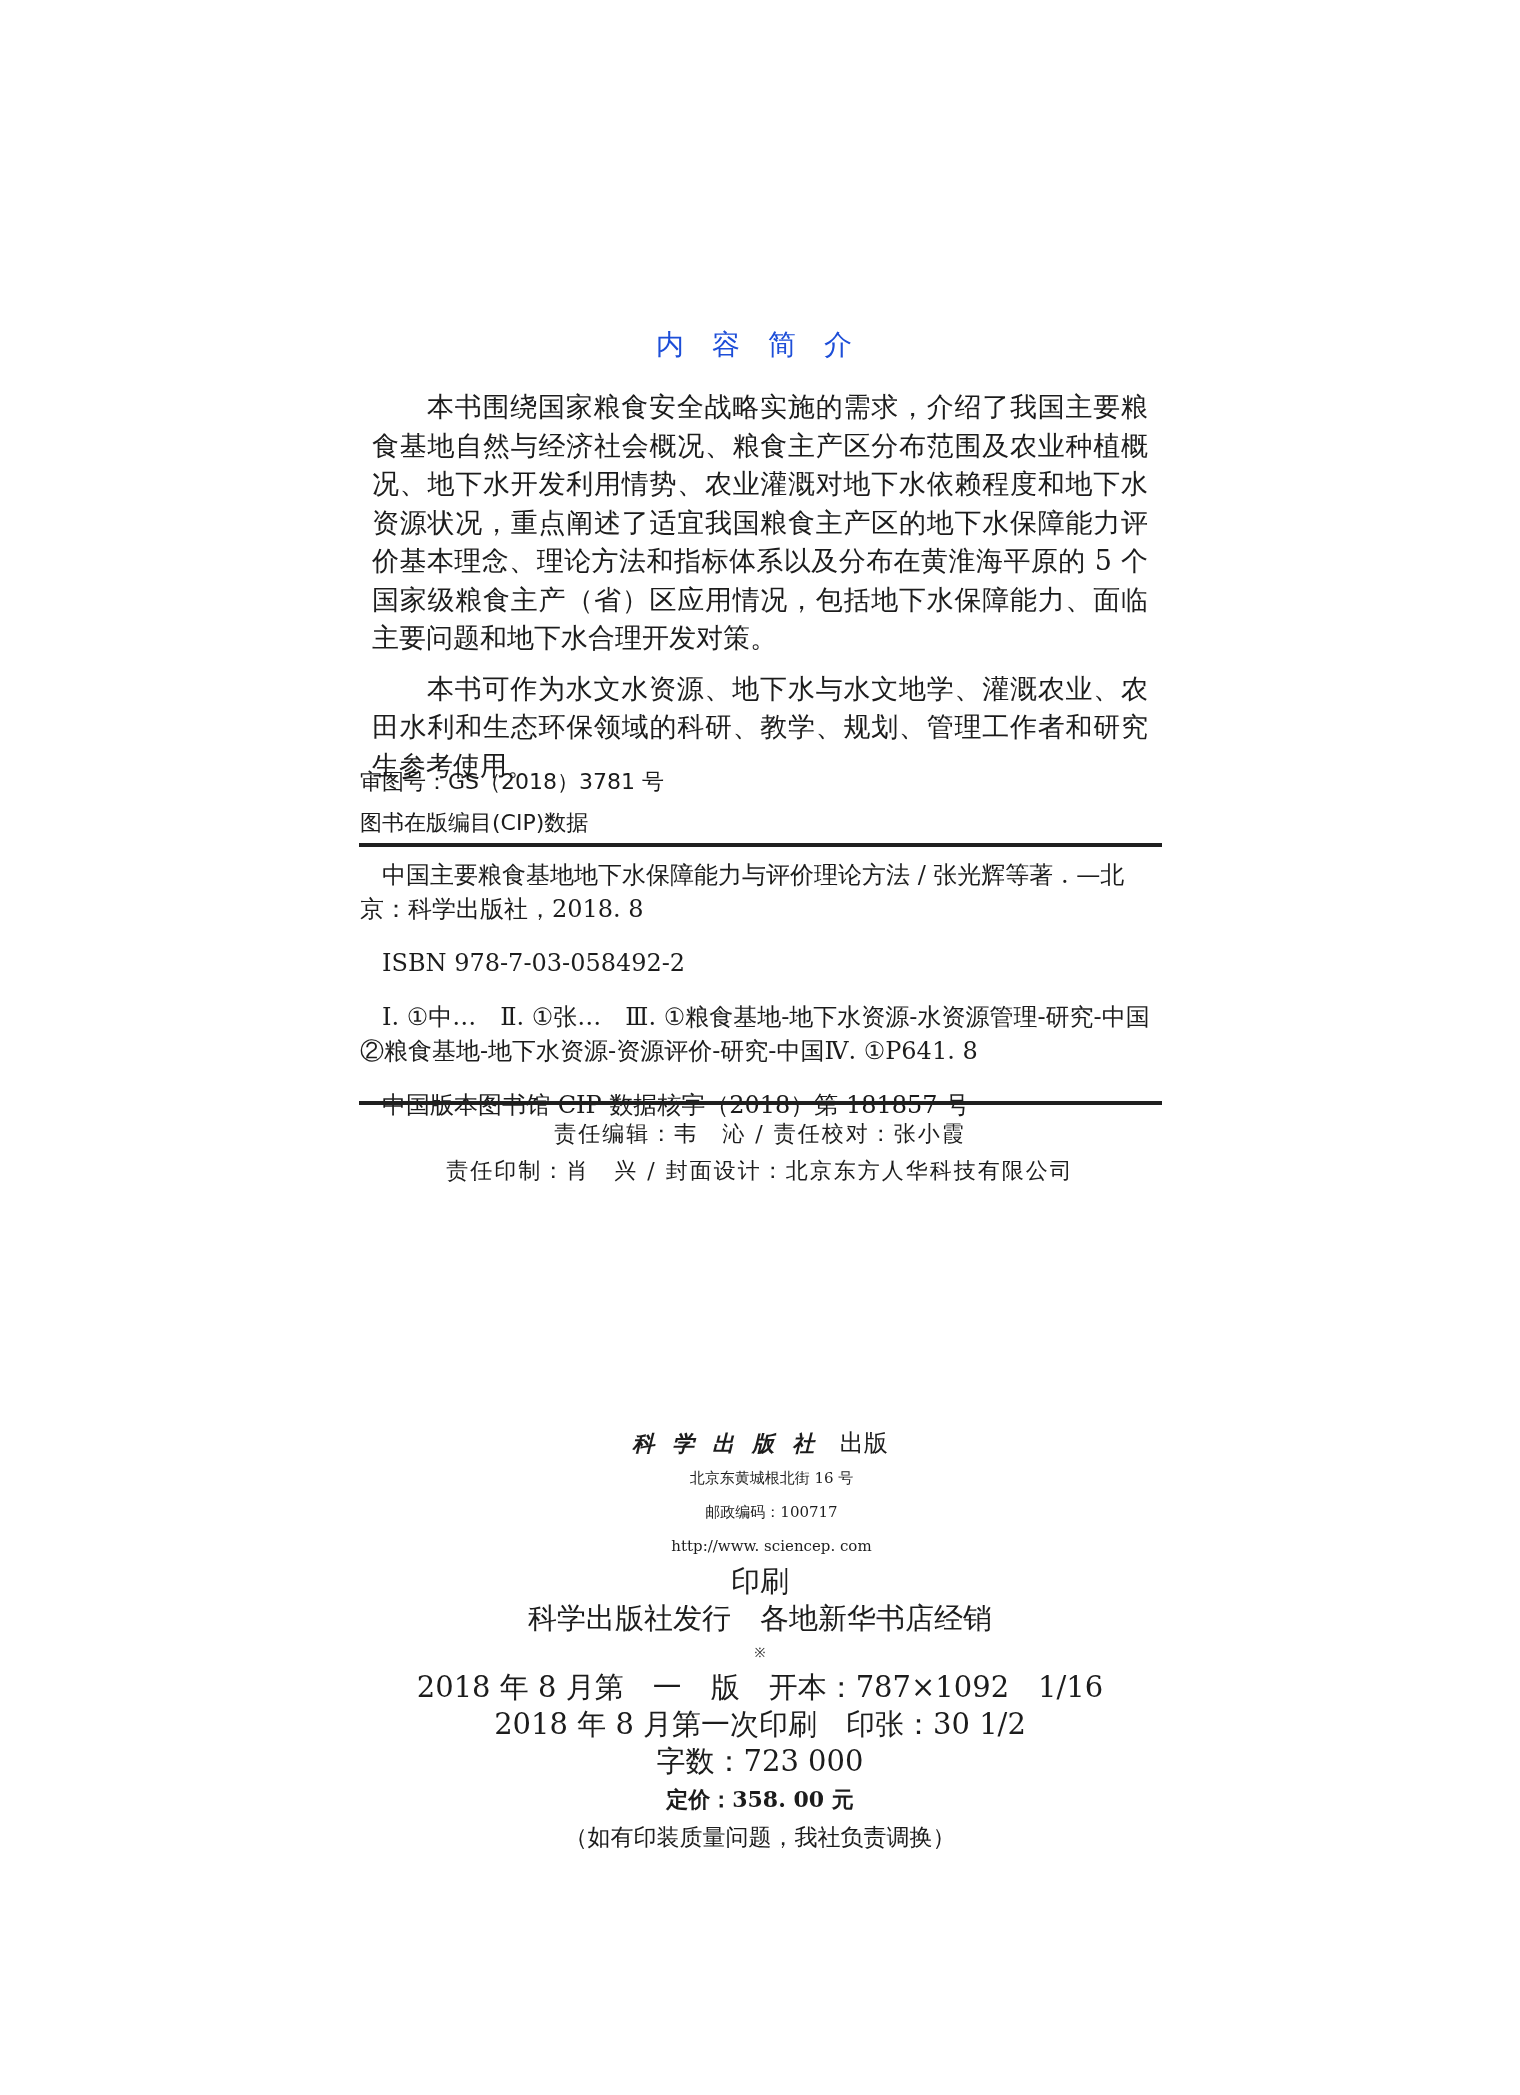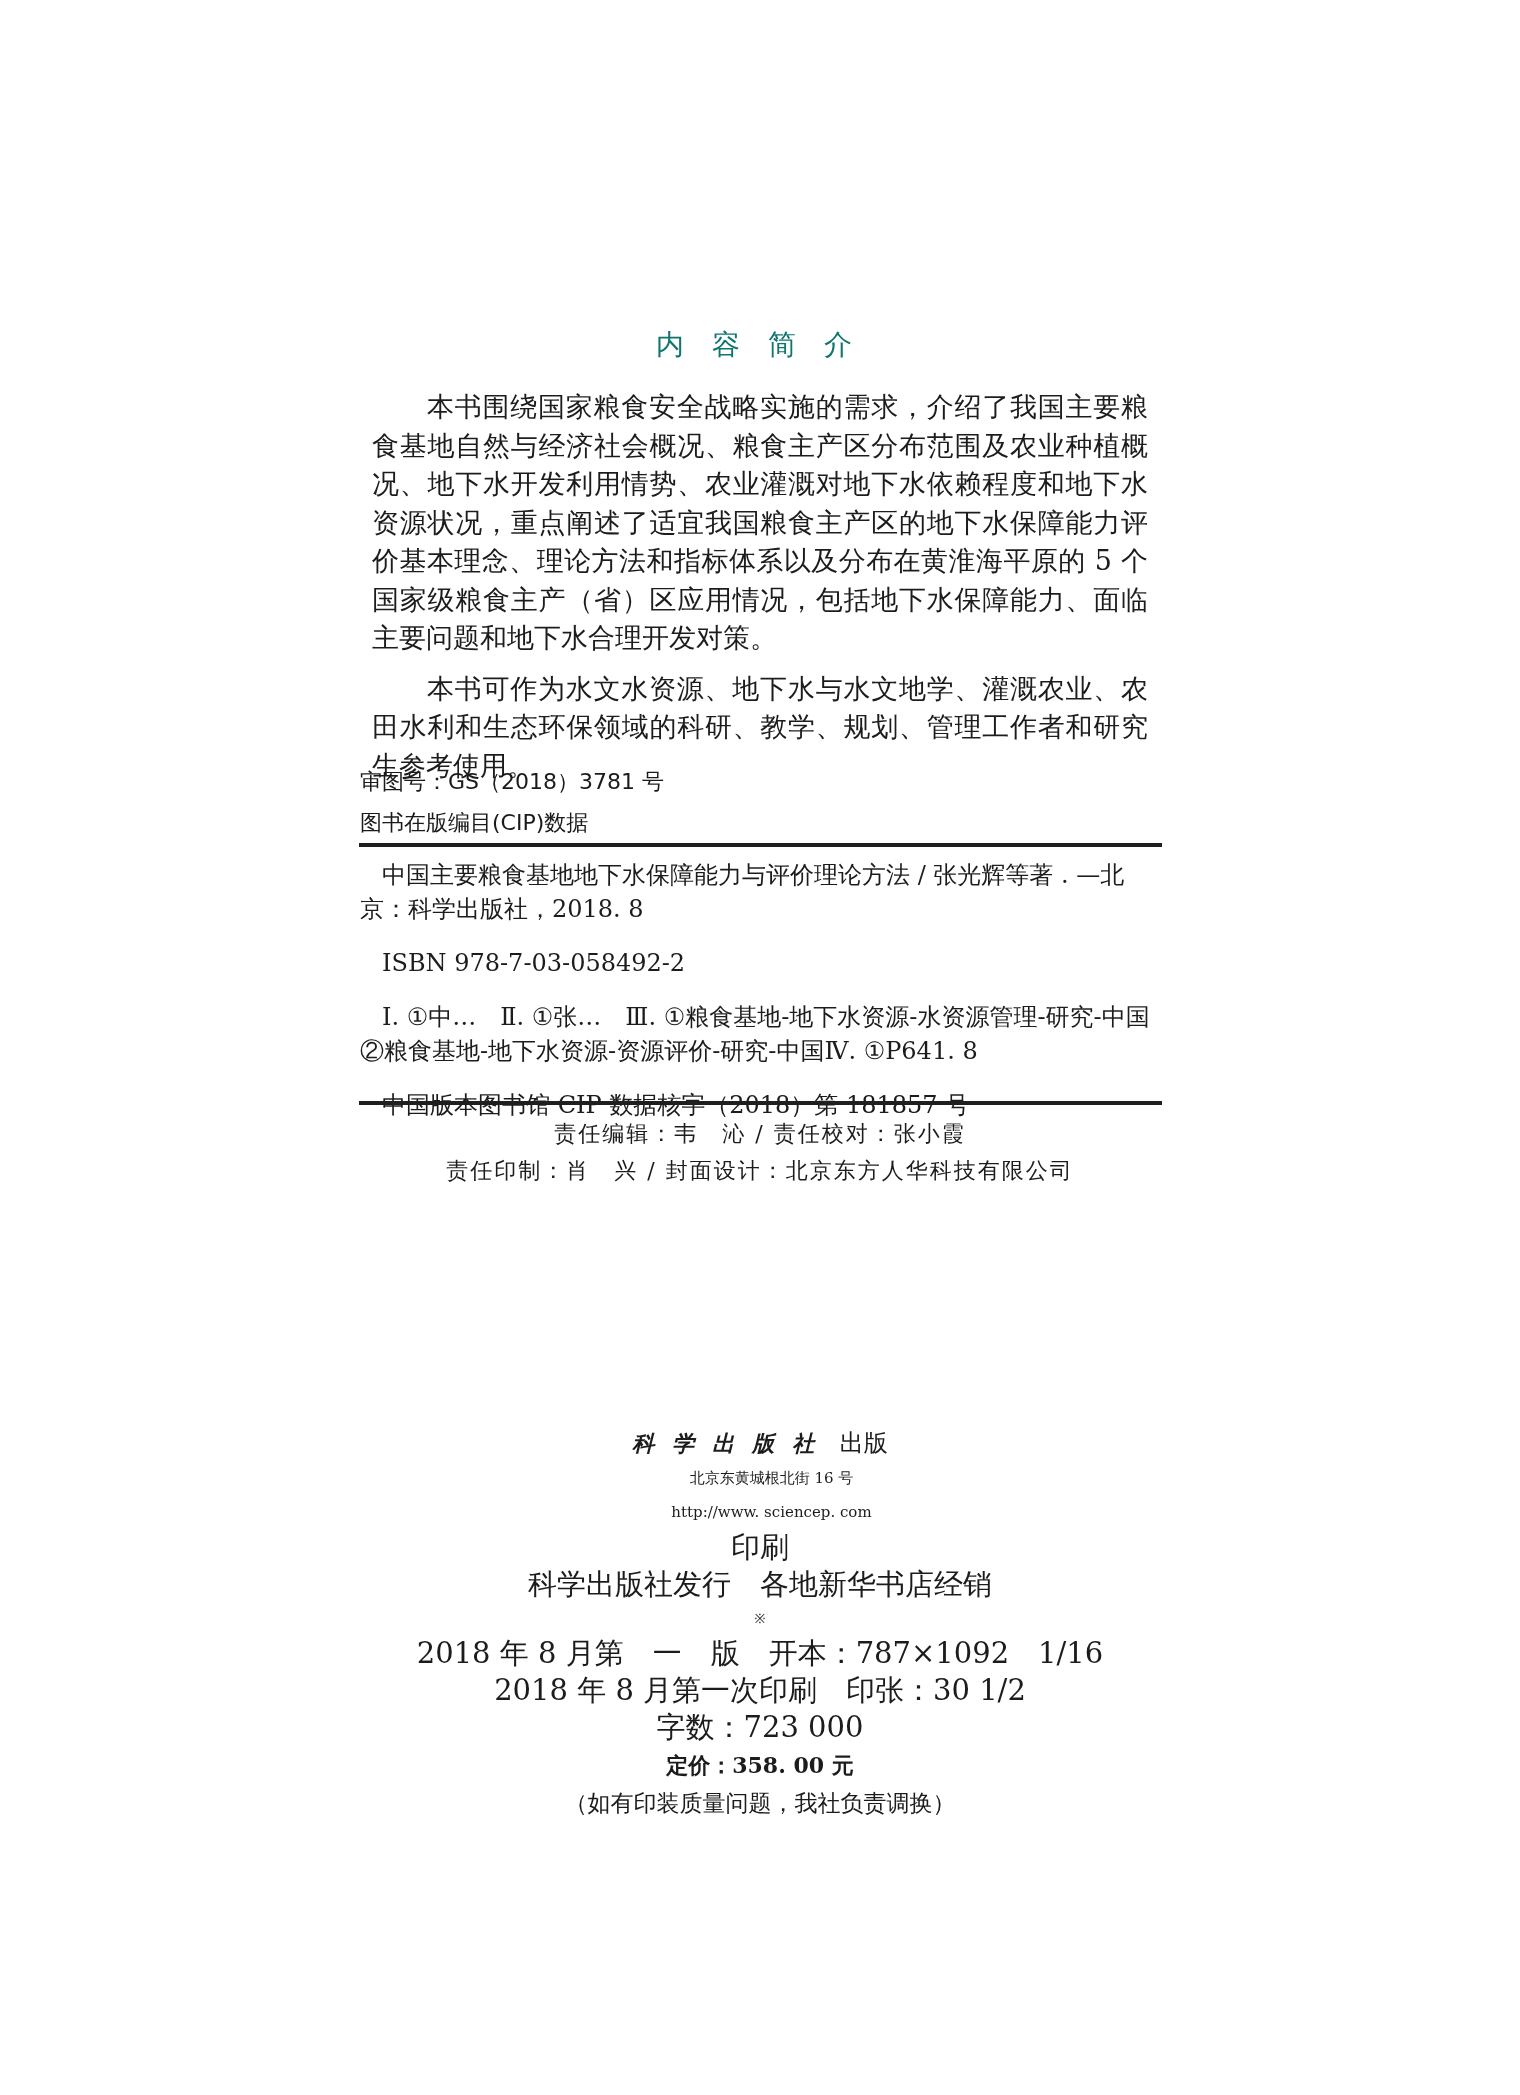--- a/index.html
+++ b/index.html
@@ -2,21 +2,21 @@
 <html><head>
 <meta charset="utf-8">
 <style>
   html, body { margin:0; padding:0; background:#ffffff; }
   body { width:1520px; height:2095px; position:relative; overflow:hidden; color:#1a1a1a;
          font-family:"DejaVu Serif","Liberation Serif",serif; }
   .page { position:absolute; left:0; top:0; width:1520px; height:2095px; }
 
   .title { position:absolute; top:326px; left:0; width:1520px; text-align:center;
            font-family:"DejaVu Sans","Liberation Sans",sans-serif; font-size:28px; letter-spacing:28px;
-           padding-left:16px; box-sizing:border-box; color:#0f766e; }
+           padding-left:16px; box-sizing:border-box; color:#1d4ed8; }
 
   .abstract { position:absolute; top:376px; left:360px; width:800px; font-size:27px; line-height:38.5px;
               text-align:justify; text-align-last:left; color:#1c1c1c; }
   .abstract p { margin:12px; text-indent:55px; }
 
   .cip-head { position:absolute; left:360px; width:800px;
               font-family:"DejaVu Sans","Liberation Sans",sans-serif; font-size:22px; color:#1a1a1a; }
   .shen { top:767px; }
   .cip-title { top:808px; }
 
@@ -71,20 +71,21 @@
   <div class="rule rule2"></div>
 
   <div class="credits">
     <div>责任编辑：韦　沁 / 责任校对：张小霞</div>
     <div>责任印制：肖　兴 / 封面设计：北京东方人华科技有限公司</div>
   </div>
 
   <div class="imprint">
     <div class="pub"><span class="logo">科学出版社</span> <span>出版</span></div>
     <div class="small">北京东黄城根北街 16 号</div>
+    <div class="small">邮政编码：100717</div>
     <div class="small">http://www. sciencep. com</div>
     <div class="med">印刷</div>
     <div class="med">科学出版社发行　各地新华书店经销</div>
     <div class="star">※</div>
     <div class="med">2018 年 8 月第　一　版　开本：787×1092　1/16</div>
     <div class="med">2018 年 8 月第一次印刷　印张：30 1/2</div>
     <div class="med">字数：723 000</div>
     <div class="price">定价：358. 00 元</div>
     <div class="note">（如有印装质量问题，我社负责调换）</div>
   </div>

